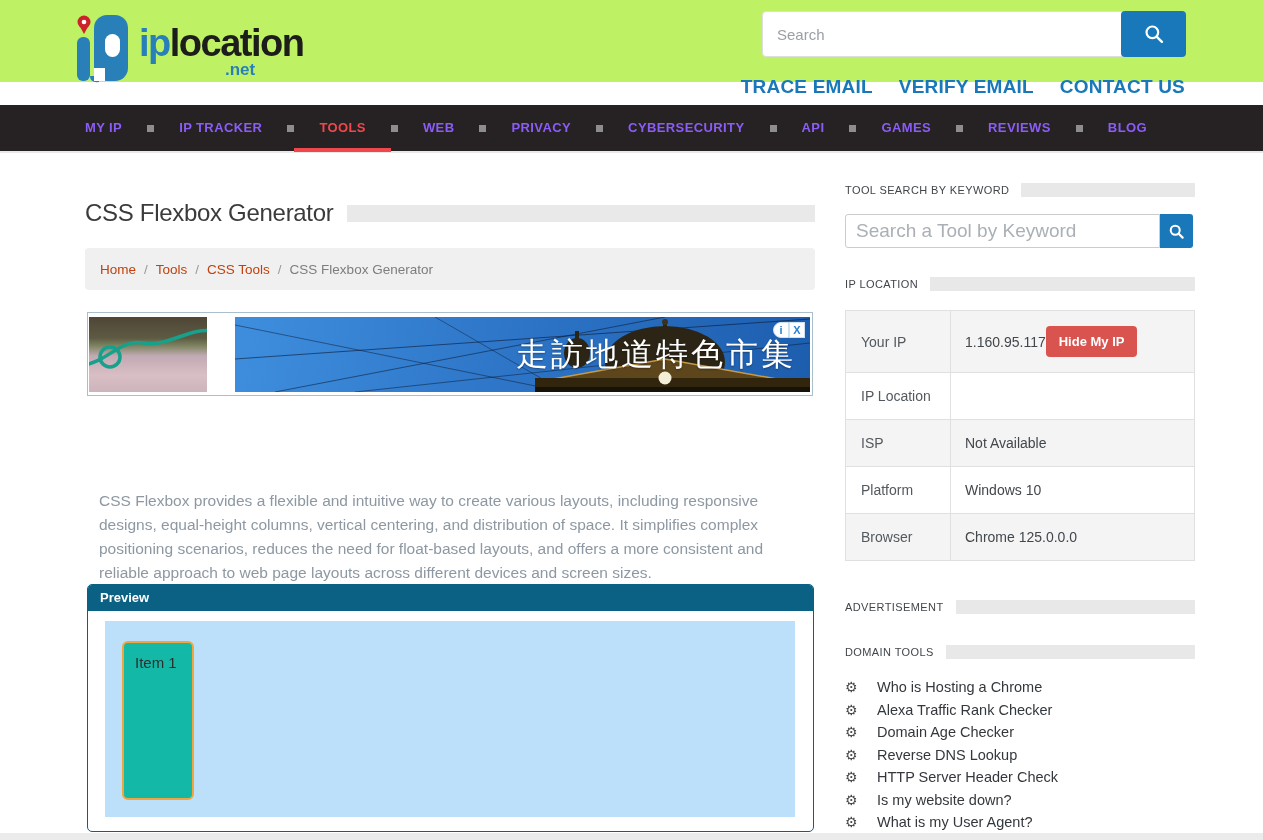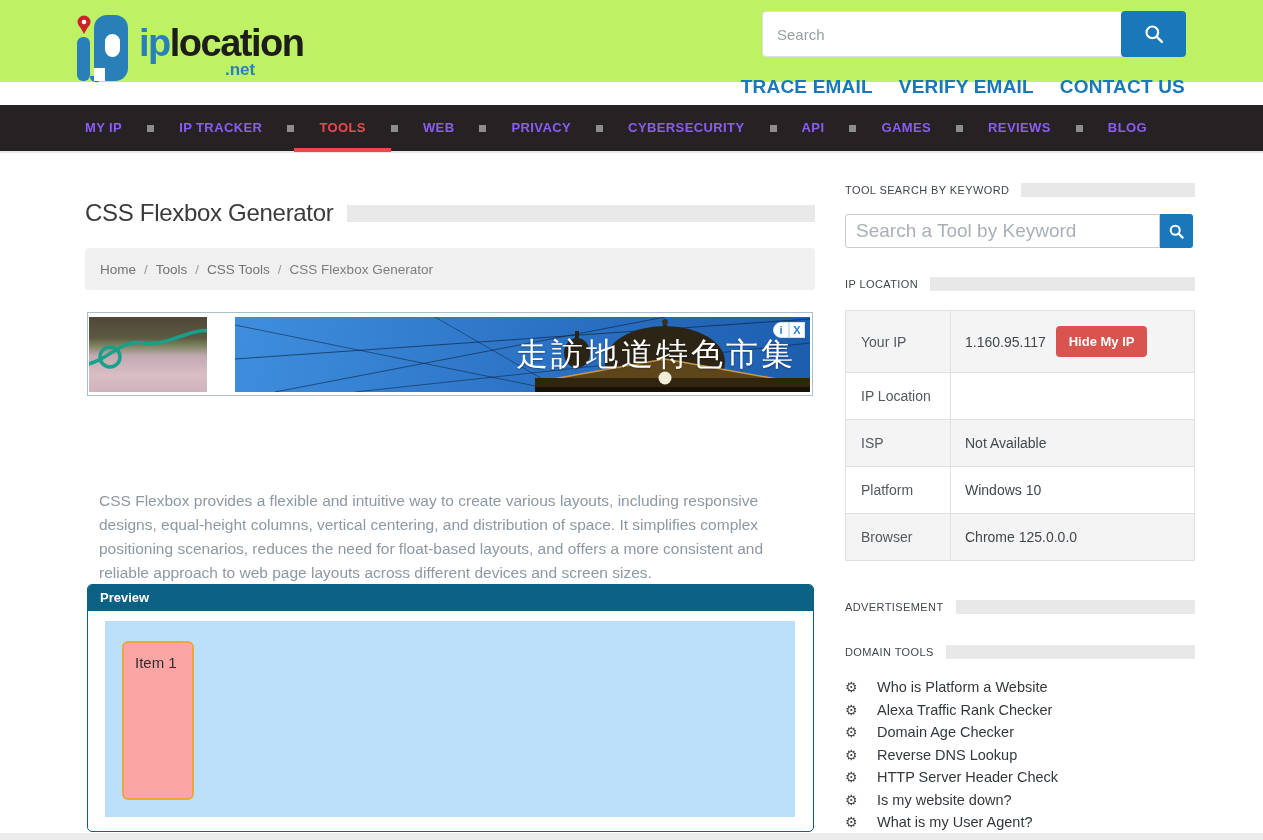--- a/index.html
+++ b/index.html
@@ -27,55 +27,55 @@
   .navbar { position:absolute; top:105px; left:0; width:1263px; height:48px; background:#262223; border-bottom:2px solid #e9e9e9; display:flex; align-items:center; padding-left:85px; }
   .nav-item { position:relative; color:#8b5cf6; font-weight:bold; font-size:13px; letter-spacing:0.4px; height:48px; line-height:48px; cursor:pointer; white-space:nowrap; }
   .nav-item.active { color:#f0474d; }
   .nav-item.active::after { content:""; position:absolute; left:-25px; right:-25px; bottom:0; height:4px; background:#f0474d; }
   .nav-sep { width:7px; height:7px; background:#8d8d8d; margin:0 25px; flex:none; }
   
   .title-row { position:absolute; left:85px; top:199px; width:730px; display:flex; align-items:center; }
   .page-title { font-size:24px; font-weight:400; color:#3b3b3b; letter-spacing:-0.3px; white-space:nowrap; }
   .title-bar { flex:1; height:17px; background:#e9e9e9; margin-left:14px; }
   .breadcrumb { position:absolute; left:85px; top:248px; width:730px; height:42px; background:#f0f0f0; border-radius:4px; display:flex; align-items:center; padding-left:15px; font-size:13.5px; }
-  .breadcrumb a { color:#737373; text-decoration:none; cursor:pointer; }
+  .breadcrumb a { color:#c2410c; text-decoration:none; cursor:pointer; }
   .crumb-sep { color:#9a9a9a; margin:0 8px; }
   .crumb-current { color:#7d7d7d; }
   
   .ad { position:absolute; left:87px; top:312px; width:726px; height:84px; border:1px solid #a9bfce; background:#fff; padding:4px; }
   .ad-thumb { position:absolute; left:1px; top:4px; width:118px; height:75px; background:
       linear-gradient(180deg,#4f4637 0%,#5d5a42 28%,#7c825f 38%,#c2aab2 52%,#d9bec5 78%,#cdb3bb 100%); }
   .ad-main { position:absolute; left:147px; top:4px; width:575px; height:75px; overflow:hidden;
       background:linear-gradient(100deg,#3f8ede 0%,#2d74c6 50%,#1d5dae 100%); }
   .ad-text { position:absolute; right:14px; top:50%; transform:translateY(-50%); color:#fff; font-size:32px; letter-spacing:3px; white-space:nowrap; text-shadow:0 1px 2px rgba(0,0,0,.35); }
   .ad-ctrl { position:absolute; right:5px; top:5px; display:flex; }
   .ad-ctrl span { width:16px; height:16px; background:#fff; color:#2a7fd4; font-size:11px; font-weight:bold; display:flex; align-items:center; justify-content:center; cursor:pointer; border:1px solid #cfe2f0; }
   .ad-info { border-radius:8px 0 0 8px; }
   
   .description { position:absolute; left:99px; top:441px; width:697px; font-size:15.5px; line-height:24px; color:#8d98a2;margin-top:48px; }
   
   .preview { position:absolute; left:87px; top:584px; width:727px; height:248px; border:1px solid #0a6183; border-radius:5px; background:#fff; overflow:hidden; }
   .preview-hd { height:26px; background:#0a6183; color:#fff; font-weight:bold; font-size:13px; line-height:26px; padding-left:12px; }
   .flex-container { position:absolute; left:17px; top:36px; width:690px; height:196px; background:#bde0fa; }
-  .flex-item { position:absolute; left:17px; top:20px; width:72px; height:159px; background:#fca5a5; border:2px solid #f0a63c; border-radius:6px; padding:11px 0 4px 11px; font-size:15px; color:#2f2f2f; cursor:grab; }
+  .flex-item { position:absolute; left:17px; top:20px; width:72px; height:159px; background:#14b8a6; border:2px solid #f0a63c; border-radius:6px; padding:11px 0 4px 11px; font-size:15px; color:#2f2f2f; cursor:grab; }
   
   .sb-heading { position:absolute; left:845px; width:350px; display:flex; align-items:center; }
   .sb-heading .lbl { font-size:11px; color:#41464b; letter-spacing:0.4px; white-space:nowrap; }
   .sb-heading .bar { flex:1; height:14px; background:#e8e8e8; margin-left:12px; }
   .sb-search { position:absolute; left:845px; top:214px; height:34px; display:flex; }
   .sb-search input { width:315px; height:34px; border:1px solid #ccc; border-radius:3px 0 0 3px; padding:0 10px; font-size:19px; color:#555; outline:none; font-family:"Liberation Sans",sans-serif; }
   .sb-search input::placeholder { color:#aab0b6; }
   .sb-search button { width:33px; height:34px; border:none; background:#1878b9; border-radius:0 3px 3px 0; cursor:pointer; display:flex; align-items:center; justify-content:center; }
   .ip-table { position:absolute; left:845px; top:310px; width:350px; border:1px solid #e0e0e0; border-bottom:none; font-size:14px; }
   .ip-row { display:flex; border-bottom:1px solid #e0e0e0; }
   .ip-row:nth-child(odd) { background:#f4f4f4; }
   .ip-row:nth-child(even) { background:#fff; }
   .ip-label { width:105px; padding:15px 10px 15px 15px; color:#54595e; border-right:1px solid #e0e0e0; display:flex; align-items:center; }
   .ip-value { flex:1; padding:15px 10px 15px 14px; color:#42474c; display:flex; align-items:center; }
-  .hide-ip-btn { margin-left:10px; background:#d9534f; color:#fff; font-weight:bold; font-size:13px; padding:8px 13px; border:none; border-radius:4px; cursor:pointer; font-family:"Liberation Sans",sans-serif; }
+  .hide-ip-btn { background:#d9534f; color:#fff; font-weight:bold; font-size:13px; padding:8px 13px; border:none; border-radius:4px; cursor:pointer; font-family:"Liberation Sans",sans-serif; }
   .flag { margin-left:10px; display:inline-block; line-height:0; }
   .tools-list { position:absolute; left:845px; top:679px; width:350px; list-style:none; }
   .tools-list li { display:flex; align-items:center; margin-bottom:6.5px; cursor:pointer; }
   .gear { width:16px; font-size:14px; color:#4a4a4a; flex:none; }
   .tool-label { margin-left:16px; font-size:14.5px; color:#34383d; }
   .bottom-strip { position:absolute; left:0; top:833px; width:1263px; height:7px; background:#ebebeb; }
 </style>
 </head>
 <body>
 
@@ -238,21 +238,21 @@
 </div>
 
 <div class="sb-heading" style="top:645px;">
   <span class="lbl">DOMAIN TOOLS</span>
   <span class="bar"></span>
 </div>
 
 <ul class="tools-list">
   <li>
       <span class="gear">⚙</span>
-      <span class="tool-label">Who is Platform a Website</span>
+      <span class="tool-label">Who is Hosting a Chrome</span>
     </li>
   <li>
       <span class="gear">⚙</span>
       <span class="tool-label">Alexa Traffic Rank Checker</span>
     </li>
   <li>
       <span class="gear">⚙</span>
       <span class="tool-label">Domain Age Checker</span>
     </li>
   <li>

